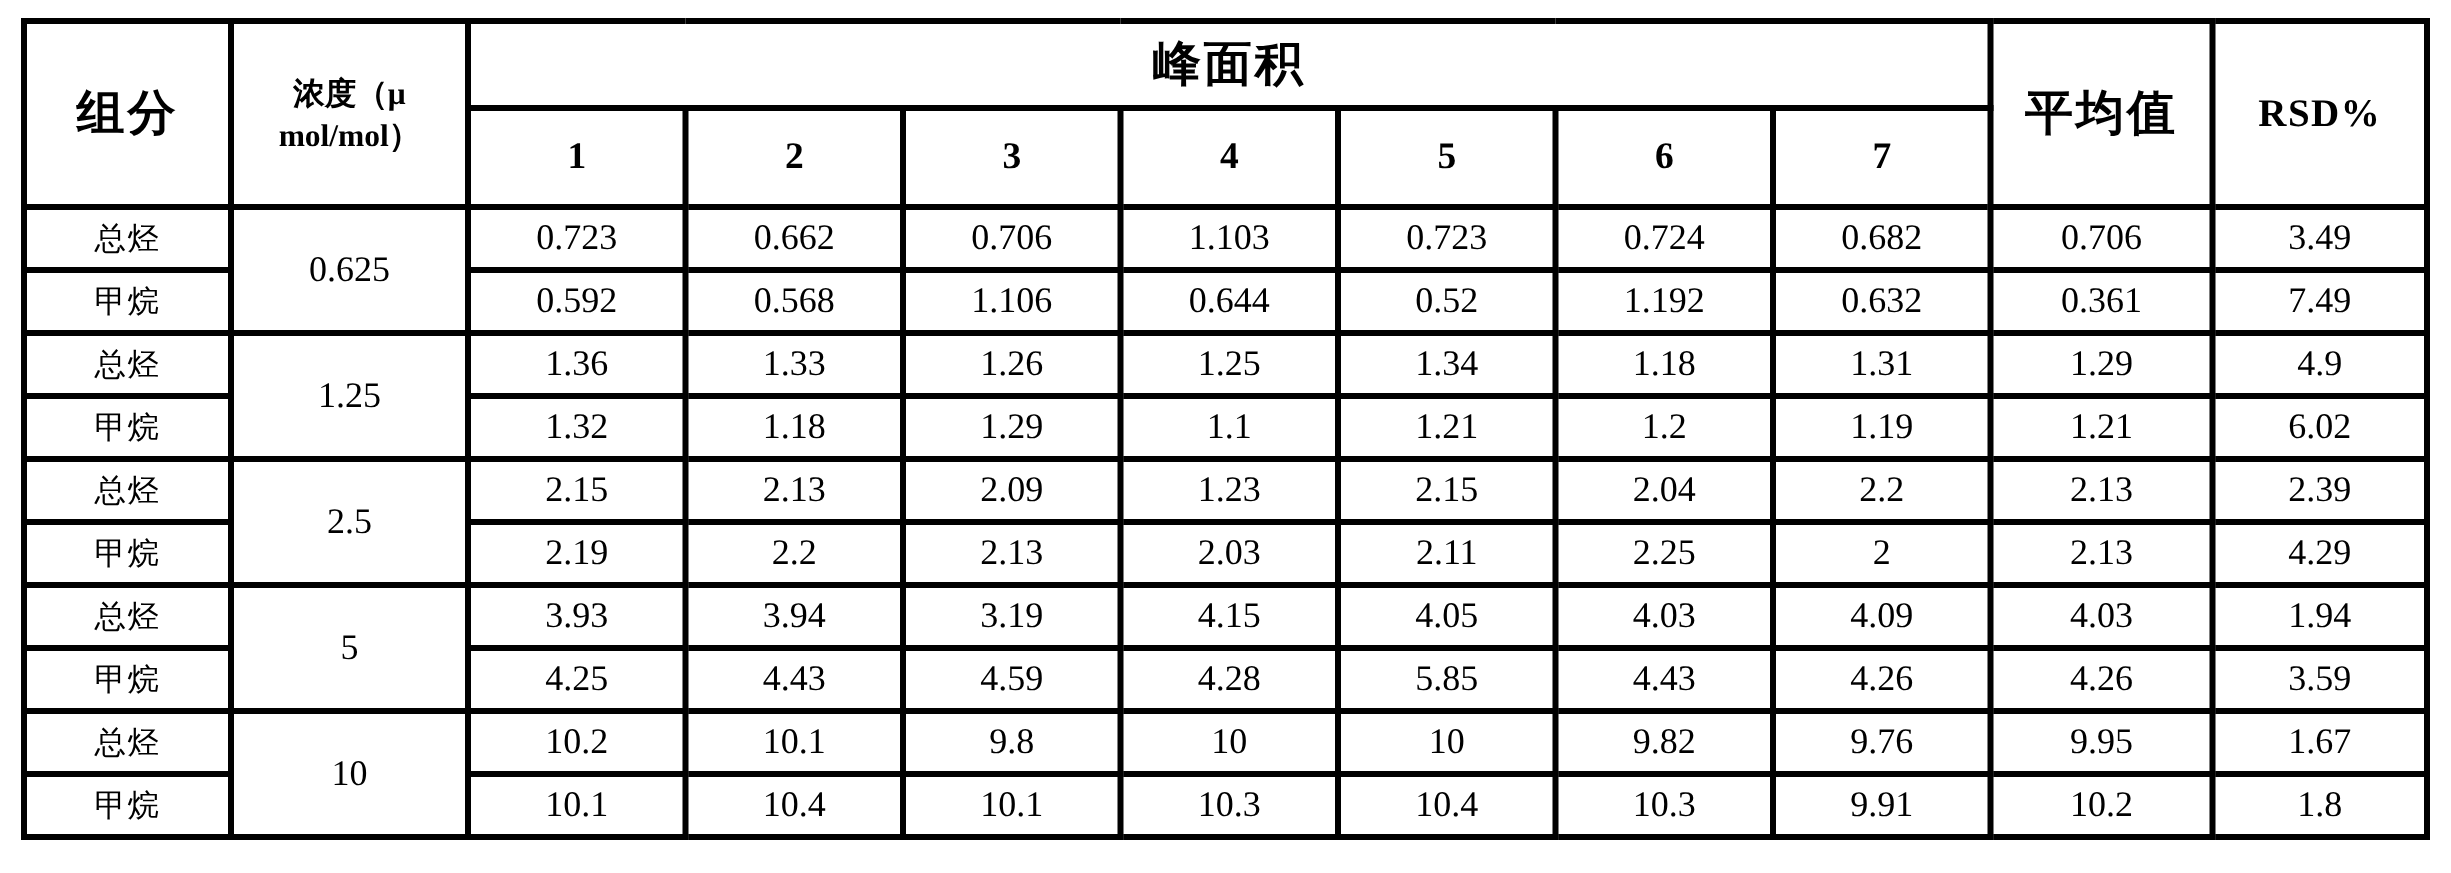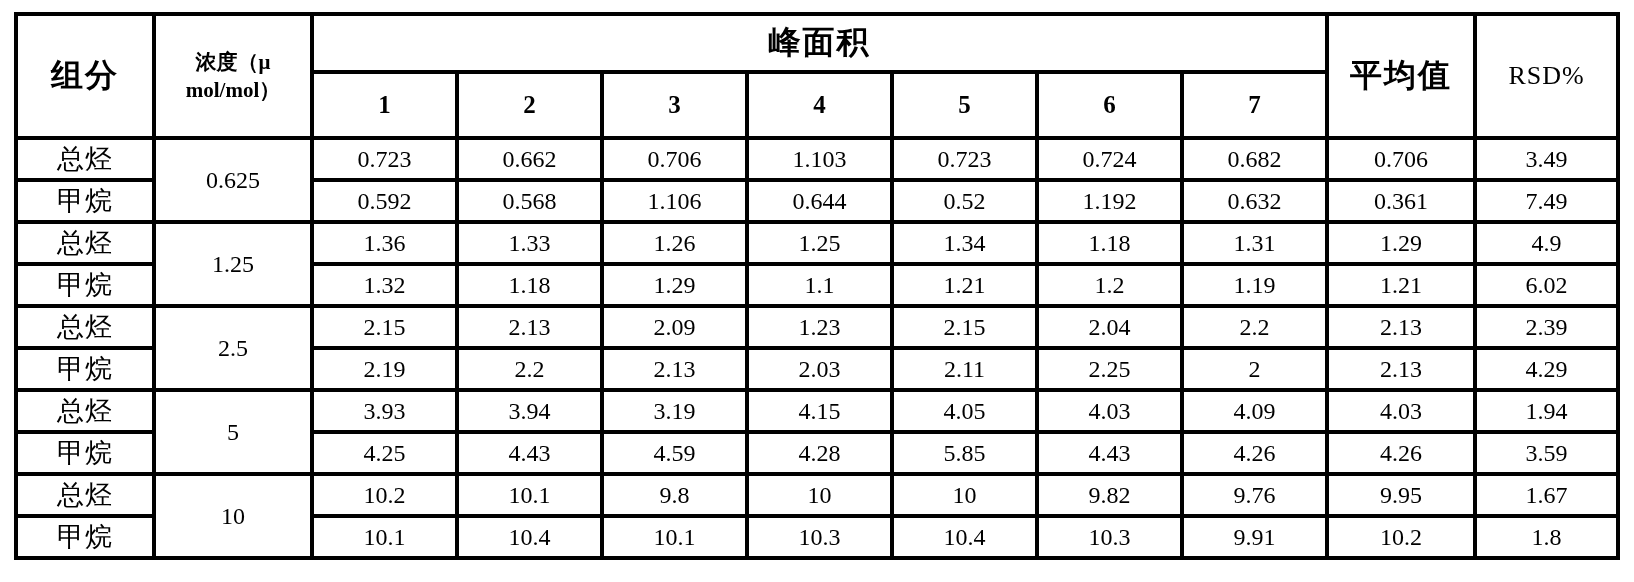--- a/index.html
+++ b/index.html
@@ -36,29 +36,29 @@
   }
   th.conc-header {
     font-size: 21px;
     font-weight: bold;
     letter-spacing: 0;
     white-space: pre-line;
     line-height: 1.35;
   }
   th.rsd-header {
     font-size: 26px;
-    font-weight: normal;
+    font-weight: bold;
     letter-spacing: 1px;
   }
   th.rep-header {
     font-size: 25px;
     font-weight: bold;
   }
   td.cn-cell {
-    font-size: 27px;
+    font-size: 21px;
     letter-spacing: 1px;
   }
   td.num-cell {
     font-size: 24px;
   }
   col.c-comp { width: 138px; }
   col.c-conc { width: 158px; }
   col.c-peak { width: 145px; }
   col.c-avg  { width: 148px; }
   col.c-rsd  { width: 143px; }

